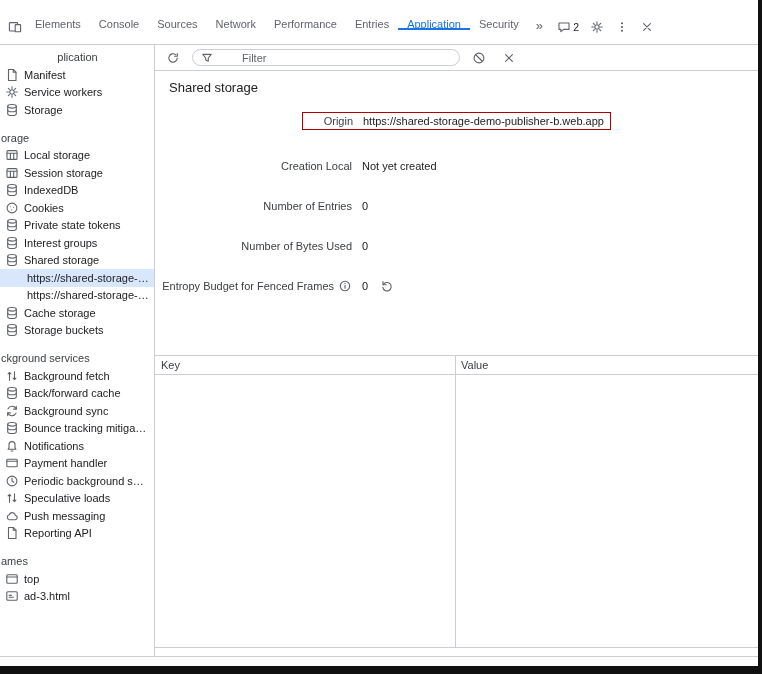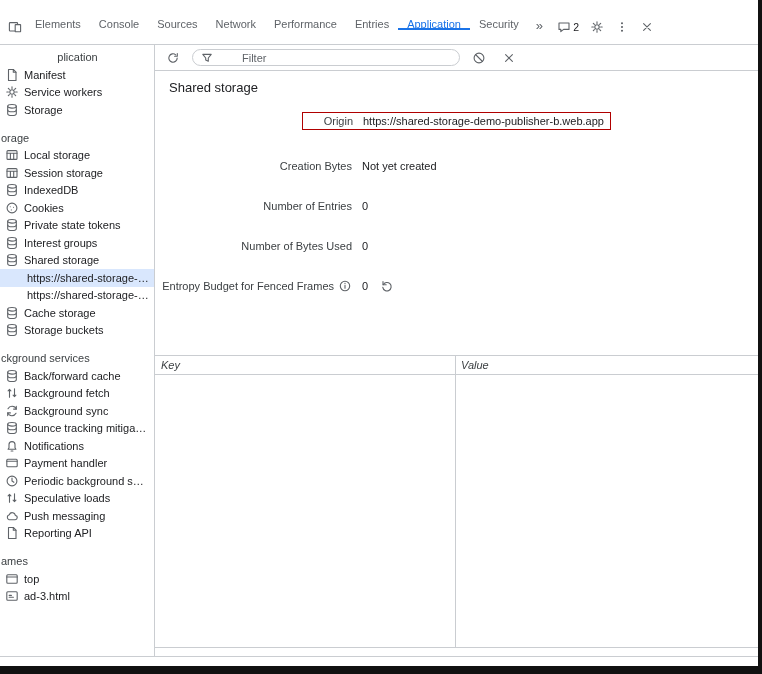--- a/index.html
+++ b/index.html
@@ -58,21 +58,21 @@
               align-items:center; height:27px; margin-bottom:13px; }
   .meta-row.hl { display:block; }
   .meta-label { color:#3c4043; display:flex; justify-content:flex-end; align-items:center; gap:4px; }
   .meta-value { color:#202124; white-space:nowrap; }
   .meta-value-wrap { display:flex; align-items:center; gap:8px; }
   .red-box { display:inline-flex; align-items:center; gap:10px; margin-left:147px;
              padding:2px 6px; border:1.5px solid var(--hl-red,#b00000); }
   .red-box .meta-label { min-width:44px; }
 
   .kv-table { position:relative; margin-top:56px; height:293px;
-              border-top:1px solid var(--border,#cacdd1); border-bottom:1px solid var(--border,#cacdd1);font-style:italic; }
+              border-top:1px solid var(--border,#cacdd1); border-bottom:1px solid var(--border,#cacdd1); }
   .kv-header { display:grid; grid-template-columns:300px 1fr; height:19px; align-items:center;
                border-bottom:1px solid var(--border,#cacdd1); color:#3c4043; }
   .kv-header .cell { padding-left:6px; }
   .kv-divider { position:absolute; left:300px; top:0; bottom:0; width:1px; background:var(--border,#cacdd1); }
 </style>
 </head>
 <body>
 
 <div class="frame">
 
@@ -261,34 +261,34 @@
               </svg>
             </span>
             <span class="label">Storage buckets</span>
           </div>
         </div>
         <div class="section">
           <div class="section-title">ckground services</div>
           <div class="item">
             <span class="icn">
               <svg viewBox="0 0 14 14" width="14" height="14" fill="none" stroke="#5f6368" stroke-width="1.1" stroke-linecap="round" stroke-linejoin="round">
+                <path d="M4.5 11.2V3.4M4.5 3.4 3.1 4.8M4.5 3.4l1.4 1.4M9.5 2.8v7.8m0 0L8.1 9.2m1.4 1.4 1.4-1.4"></path>
+              </svg>
+            </span>
+            <span class="label">Background fetch</span>
+          </div>
+          <div class="item">
+            <span class="icn">
+              <svg viewBox="0 0 14 14" width="14" height="14" fill="none" stroke="#5f6368" stroke-width="1.1" stroke-linecap="round" stroke-linejoin="round">
                 <ellipse cx="7" cy="3.3" rx="4.3" ry="1.8"></ellipse>
                 <path d="M2.7 3.3v7.4c0 1 1.9 1.8 4.3 1.8s4.3-.8 4.3-1.8V3.3"></path>
                 <path d="M2.7 7c0 1 1.9 1.8 4.3 1.8S11.3 8 11.3 7"></path>
               </svg>
             </span>
             <span class="label">Back/forward cache</span>
-          </div>
-          <div class="item">
-            <span class="icn">
-              <svg viewBox="0 0 14 14" width="14" height="14" fill="none" stroke="#5f6368" stroke-width="1.1" stroke-linecap="round" stroke-linejoin="round">
-                <path d="M4.5 11.2V3.4M4.5 3.4 3.1 4.8M4.5 3.4l1.4 1.4M9.5 2.8v7.8m0 0L8.1 9.2m1.4 1.4 1.4-1.4"></path>
-              </svg>
-            </span>
-            <span class="label">Background fetch</span>
           </div>
           <div class="item">
             <span class="icn">
               <svg viewBox="0 0 14 14" width="14" height="14" fill="none" stroke="#5f6368" stroke-width="1.1" stroke-linecap="round" stroke-linejoin="round">
                 <path d="M11.3 5.1a4.6 4.6 0 0 0-8.3-.4M2.7 8.9a4.6 4.6 0 0 0 8.3.4"></path>
                 <path d="M11.3 2.4v2.7H8.6M2.7 11.6V8.9h2.7"></path>
               </svg>
             </span>
             <span class="label">Background sync</span>
           </div>
@@ -414,21 +414,21 @@
       </div>
 
       <div class="content">
         <div class="page-title">Shared storage</div>
         <div id="metadata">
             <div class="meta-row hl"><span class="red-box">
                 <span class="meta-label">Origin</span>
                 <span class="meta-value">https://shared-storage-demo-publisher-b.web.app</span>
               </span></div>
             <div class="meta-row">
-              <span class="meta-label">Creation Bytes</span>
+              <span class="meta-label">Creation Local</span>
               <span class="meta-value">Not yet created</span>
             </div>
             <div class="meta-row">
               <span class="meta-label">Number of Entries</span>
               <span class="meta-value">0</span>
             </div>
             <div class="meta-row">
               <span class="meta-label">Number of Bytes Used</span>
               <span class="meta-value">0</span>
             </div>

